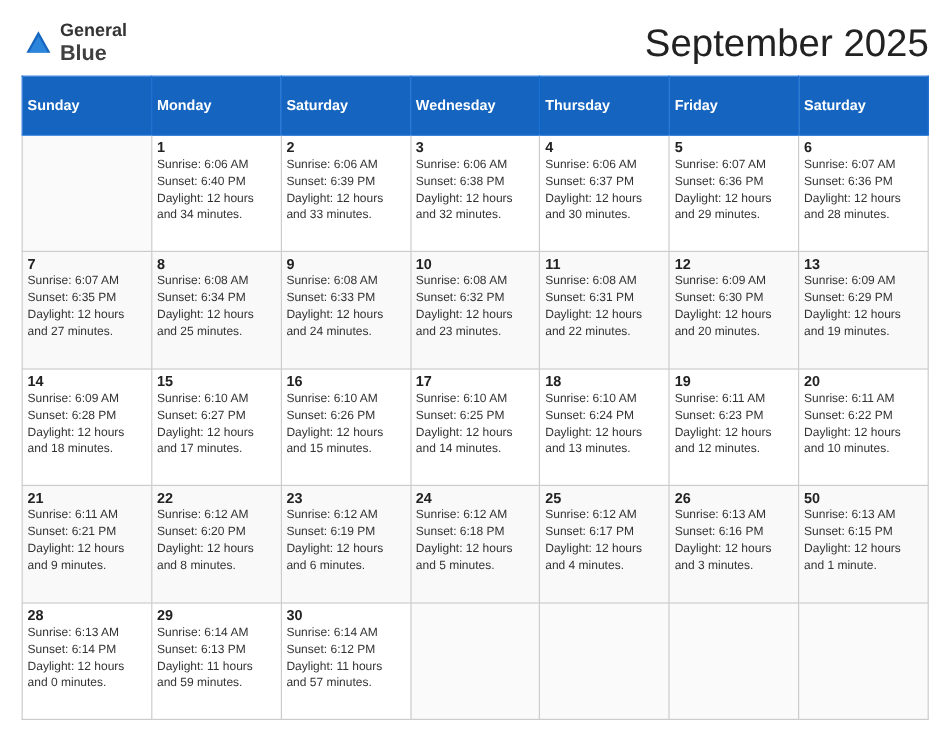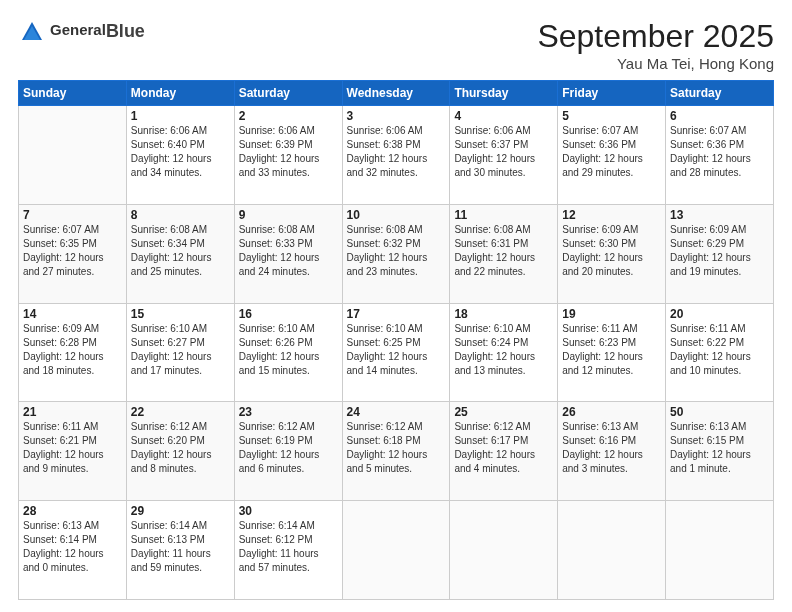--- a/index.html
+++ b/index.html
@@ -23,21 +23,21 @@
       align-items: flex-start;
       margin-bottom: 8px;
     }
     .logo {
       display: flex;
       align-items: center;
       gap: 4px;
     }
     .logo-text {
       display: flex;
-      flex-direction: row;
+      flex-direction: column;
       line-height: 1.1;
       justify-content: space-between;
     }
     .logo-general {
       font-size: 15px;
       font-weight: bold;
       color: #333;
     }
     .logo-blue {
       font-size: 18px;
@@ -65,21 +65,21 @@
       border: 1px solid #ccc;
       border-collapse: collapse;
       width: 100%;
       table-layout: fixed;
     }
     .calendar th {
       background: #1565c0;
       color: #fff;
       font-size: 12px;
       font-weight: bold;
-      padding: 5px 4px;
+      padding: 17px 4px;
       text-align: left;
       border: 1px solid #1a6fd4;
     }
     .calendar td {
       border: 1px solid #ccc;
       vertical-align: top;
       padding: 3px 4px;
       font-size: 9.5px;
       color: #333;
       height: 82px;
@@ -113,21 +113,20 @@
         <polygon points="14,4 24,22 4,22" fill="#1565c0"></polygon>
         <polygon points="14,8 22,22 6,22" fill="#42a5f5" opacity="0.5"></polygon>
       </svg>
       <div class="logo-text">
         <span class="logo-general">General</span>
         <span class="logo-blue">Blue</span>
       </div>
     </div>
     <div class="title-block">
       <div class="title-month">September 2025</div>
-      <div class="title-location">Yau Ma Tei, Hong Kong</div>
     </div>
   </div>
 
   <table class="calendar">
     <thead>
       <tr>
         <th>Sunday</th>
         <th>Monday</th>
         <th>Saturday</th>
         <th>Wednesday</th>

